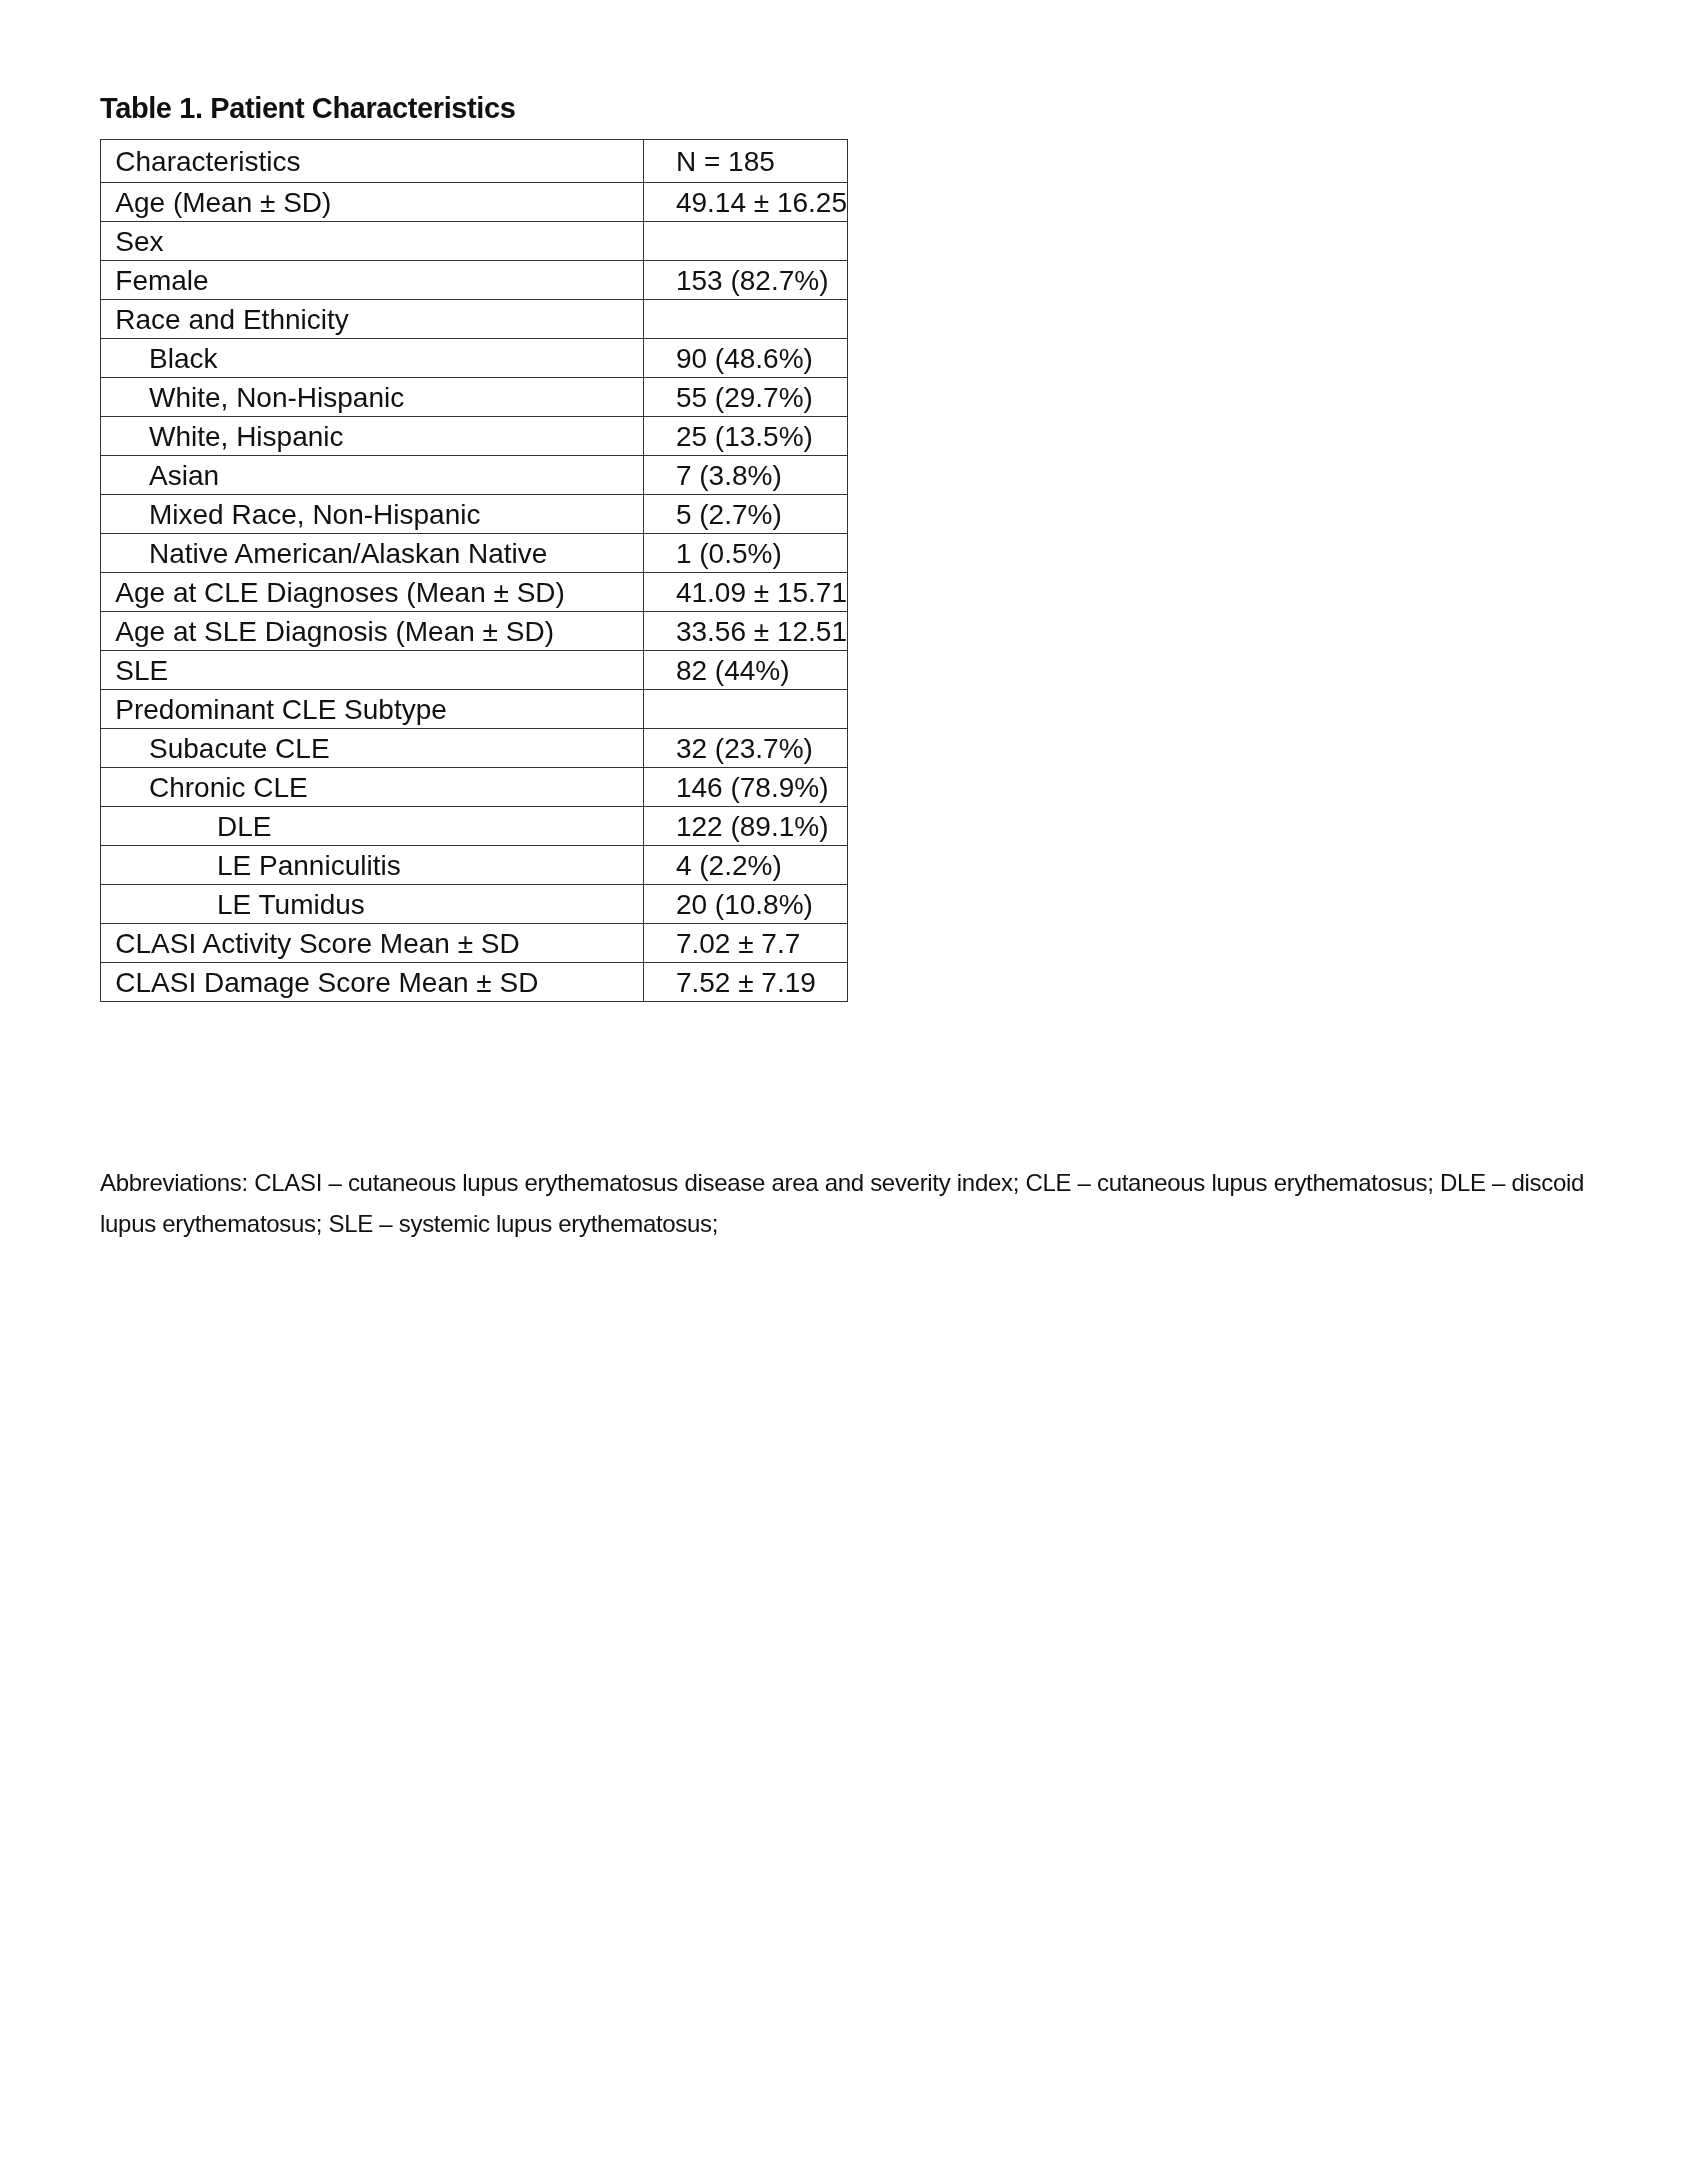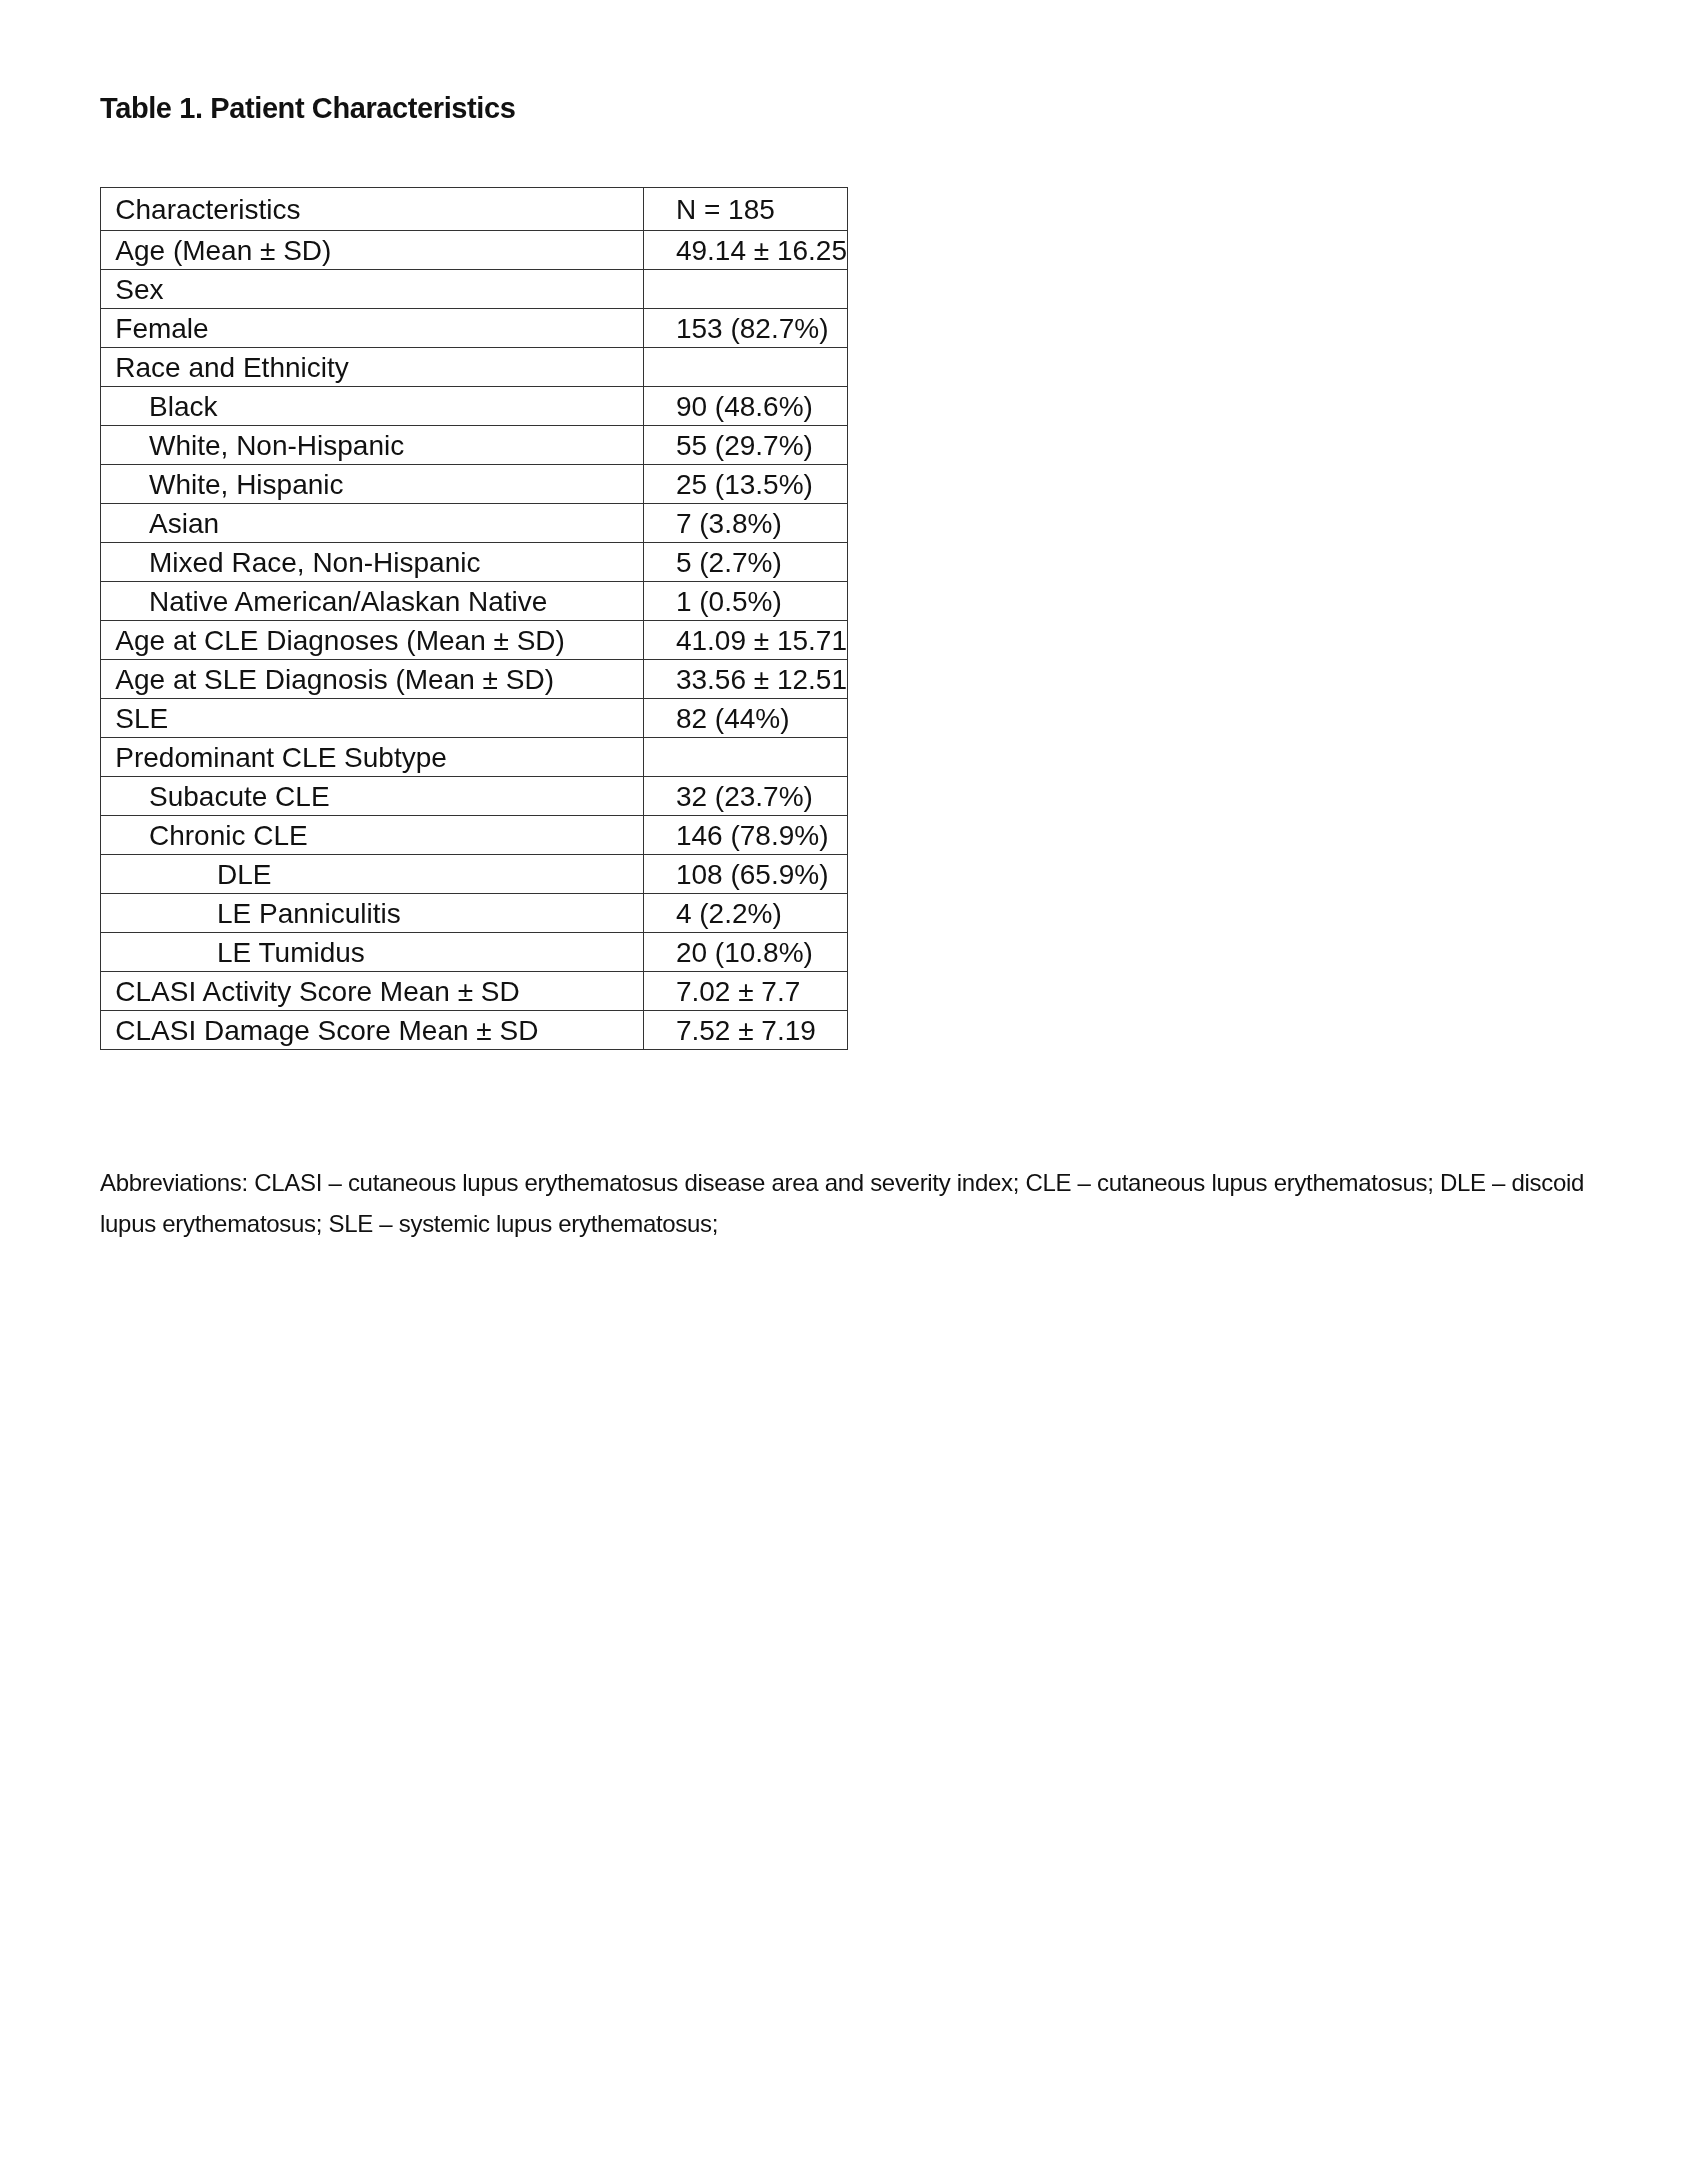--- a/index.html
+++ b/index.html
@@ -9,21 +9,20 @@
   }
   .title {
     position: absolute; left: 100px; top: 90px;
     font-size: 29px; font-weight: bold; letter-spacing: -0.4px;
     line-height: 37px; white-space: nowrap;
   }
   table.ptable {
     position: absolute; left: 100px; top: 139px;
     border-collapse: collapse; width: 748px;
     font-size: 28px;
-    margin-top: 48px;
   }
   table.ptable td {
     border: 1.7px solid #333333; padding: 0 0 0 14.3px;
     height: 38px; line-height: 37px; white-space: nowrap; vertical-align: middle;
   }
   table.ptable td.label { width: 494px; }
   table.ptable td.value { padding-left: 32px; }
   table.ptable tr.tall td { height: 49px; }
   table.ptable tr.first td { height: 42px; }
   .lvl1 { padding-left: 48px !important; }
@@ -103,21 +102,21 @@
     <tr>
         <td class="label lvl1">Subacute CLE</td>
         <td class="value">32 (23.7%)</td>
       </tr>
     <tr>
         <td class="label lvl1">Chronic CLE</td>
         <td class="value">146 (78.9%)</td>
       </tr>
     <tr>
         <td class="label lvl2">DLE</td>
-        <td class="value">108 (65.9%)</td>
+        <td class="value">122 (89.1%)</td>
       </tr>
     <tr>
         <td class="label lvl2">LE Panniculitis</td>
         <td class="value">4 (2.2%)</td>
       </tr>
     <tr>
         <td class="label lvl2">LE Tumidus</td>
         <td class="value">20 (10.8%)</td>
       </tr>
     <tr>

